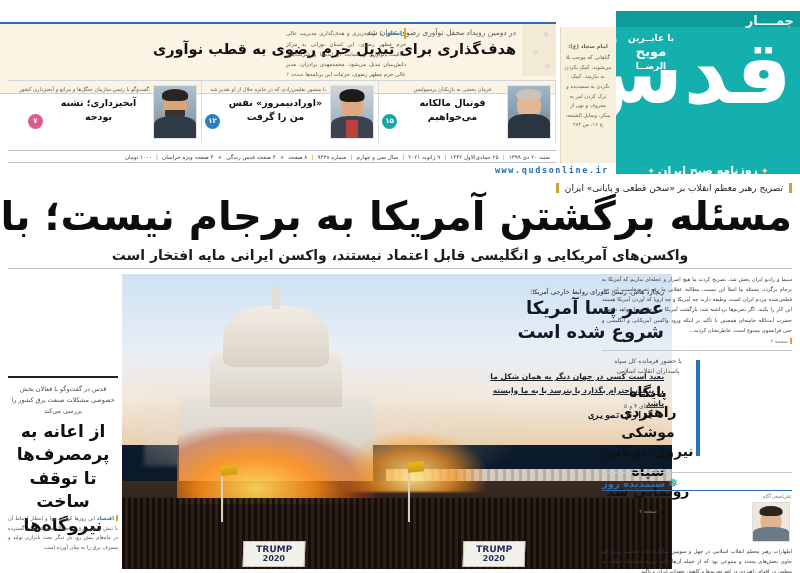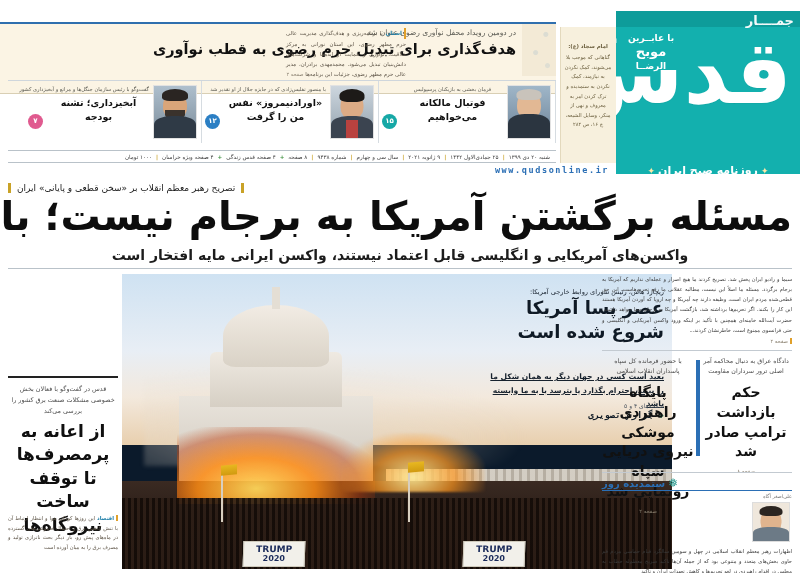--- a/index.html
+++ b/index.html
@@ -155,21 +155,21 @@
     font-size:5.6px; color:#3c3c3c; direction:rtl; white-space:nowrap;
     padding:3px 4px 0 4px; letter-spacing:0;
   }
   .datestrip span{ padding:0 2px; }
   .datestrip .sep{ color:#c9a227; font-weight:bold; }
   .datestrip .plus{ color:#3a8f3a; font-weight:bold; }
 
   
   .hl-kicker-wrap{
     position:absolute; top:176px; right:8px; left:8px; height:14px;
-    text-align:left;
+    text-align:right;
   }
   .hl-kicker{
     display:inline-block; font-size:9px; color:#1a1a1a; direction:rtl;
     border-right:3px solid #c9a227; border-left:3px solid #c9a227;
     padding:0 6px; font-weight:normal;
   }
   .headline{
     position:absolute; top:190px; right:8px; left:8px; height:52px;
     text-align:center; font-size:40px; font-weight:bold; color:#0d0d0d;
     direction:rtl; line-height:52px; white-space:nowrap;
@@ -562,25 +562,20 @@
     </div>
 
   </div>
 
   <div class="rightcol">
     <div class="rc-body">سیما و رادیو ایران پخش شد. تصریح کردند ما هیچ اصرار و عجله‌ای نداریم که آمریکا به برجام برگردد. مسئله ما اصلاً این نیست، مطالبه عقلانی ما رفع تحریم‌هاست. این حق قطعی‌شده مردم ایران است، وظیفه دارند چه آمریکا و چه اروپا که آوردن آمریکا هستند این کار را بکنند. اگر تحریم‌ها برداشته شد، بازگشت آمریکا به برجام معنا خواهد داشت. حضرت آیت‌الله خامنه‌ای همچنین با تأکید بر اینکه ورود واکسن آمریکایی و انگلیسی و حتی فرانسوی ممنوع است، خاطرنشان کردند...</div>
     <div class="rc-more">صفحه ۲</div>
     <div class="rc-rule"></div>
 
     <div class="rc-two">
-      <div class="rc-cell rc-right">
-        <div class="rc-kick">دادگاه عراق به دنبال محاکمه آمر اصلی ترور سرداران مقاومت</div>
-        <div class="rc-title">حکم بازداشت ترامپ صادر شد</div>
-        <div class="rc-pg">صفحه ۸</div>
-      </div>
       <div class="rc-divider"></div>
       <div class="rc-cell rc-left">
         <div class="rc-kick">با حضور فرمانده کل سپاه پاسداران انقلاب اسلامی</div>
         <div class="rc-title">پایگاه راهبردی موشکی نیروی دریایی سپاه رونمایی شد</div>
         <div class="rc-pg">صفحه ۲</div>
       </div>
     </div>
 
     <div class="rc-note-rule"></div>
     <div class="note-head">

